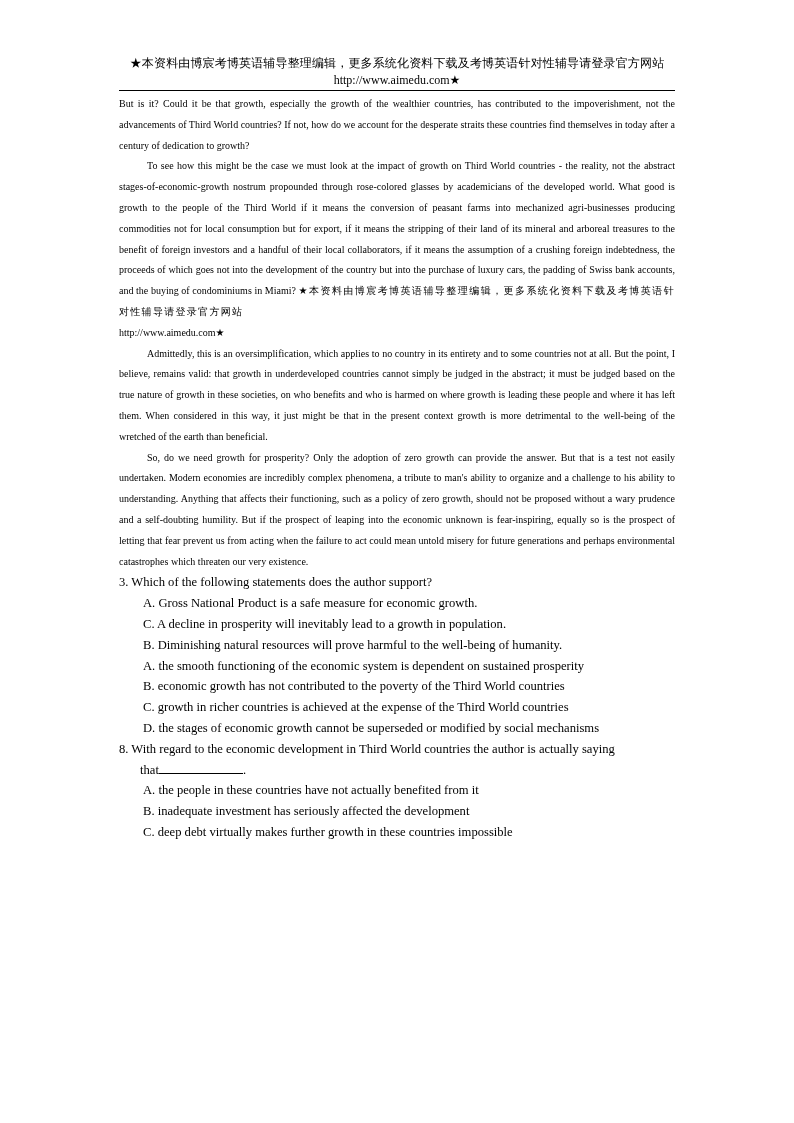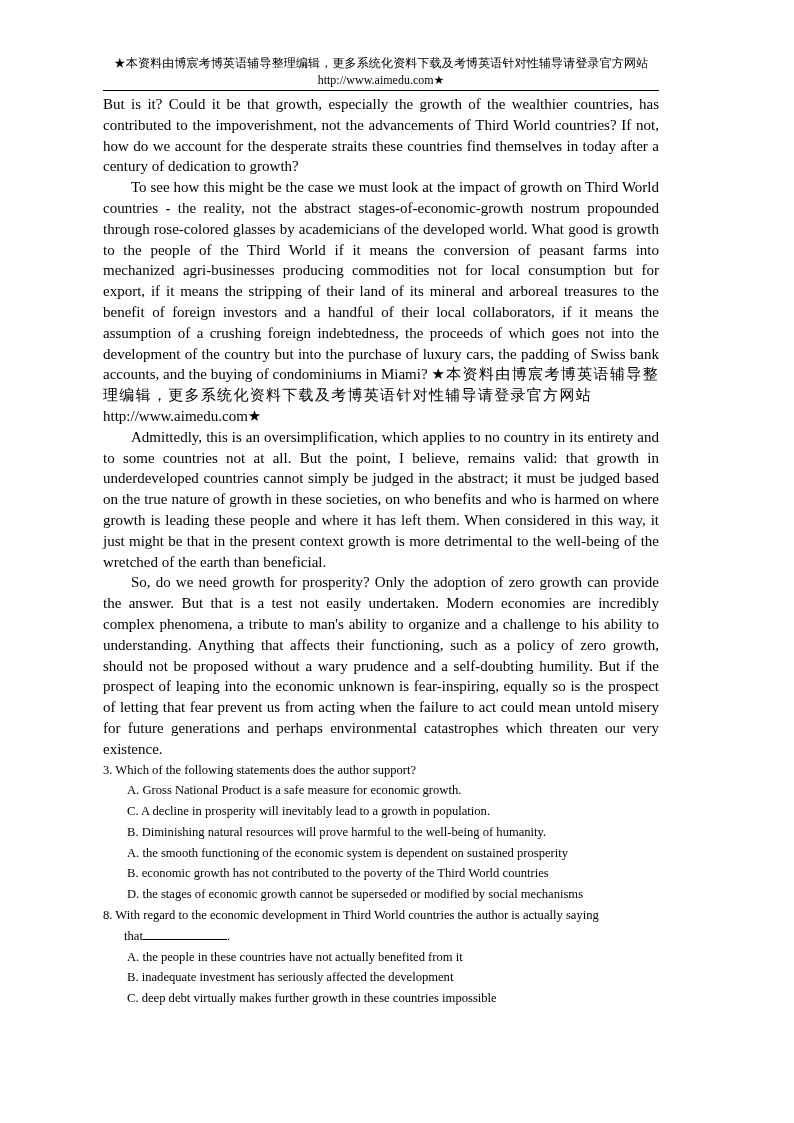--- a/index.html
+++ b/index.html
@@ -10,35 +10,35 @@
     body {
       width: 794px;
       height: 1123px;
       position: relative;
       overflow: hidden;
       color: #000000;
       font-family: "Liberation Serif", "DejaVu Serif", serif;
     }
     .page {
       position: absolute;
-      left: 103px;
+      left: 119px;
       top: 55px;
       width: 556px;
     }
     .header {
       text-align: center;
       font-size: 12px;
       line-height: 17px;
       padding-bottom: 1px;
       border-bottom: 1px solid #000;
       margin-bottom: 3px;
     }
     .header .line1 { letter-spacing: 0.15px; }
     .para {
-      font-size: 15px;
+      font-size: 10px;
       line-height: 20.8px;
       text-align: justify;
       margin: 0;
     }
     .para.indent { text-indent: 28px; }
     .para .cjk { letter-spacing: 1.3px; }
     .question {
       font-size: 12.6px;
       line-height: 20.8px;
       margin: 0;
@@ -90,20 +90,21 @@
       <span>3. Which of the following statements does the author support?</span>
     </p>
     <p class="option">A. Gross National Product is a safe measure for economic growth.</p>
     <p class="option">C. A decline in prosperity will inevitably lead to a growth in population.</p>
     <p class="option">B. Diminishing natural resources will prove harmful to the well-being of humanity.</p>
   </div>
 
   <div>
     <p class="option">A. the smooth functioning of the economic system is dependent on sustained prosperity</p>
     <p class="option">B. economic growth has not contributed to the poverty of the Third World countries</p>
+    <p class="option">C. growth in richer countries is achieved at the expense of the Third World countries</p>
     <p class="option">D. the stages of economic growth cannot be superseded or modified by social mechanisms</p>
   </div>
 
   <div>
     <p class="question">
       <span>8. With regard to the economic development in Third World countries the author is actually saying</span>
       <span class="cont"><span>that</span><span class="blank w8"></span><span>.</span></span>
     </p>
     <p class="option">A. the people in these countries have not actually benefited from it</p>
     <p class="option">B. inadequate investment has seriously affected the development</p>

